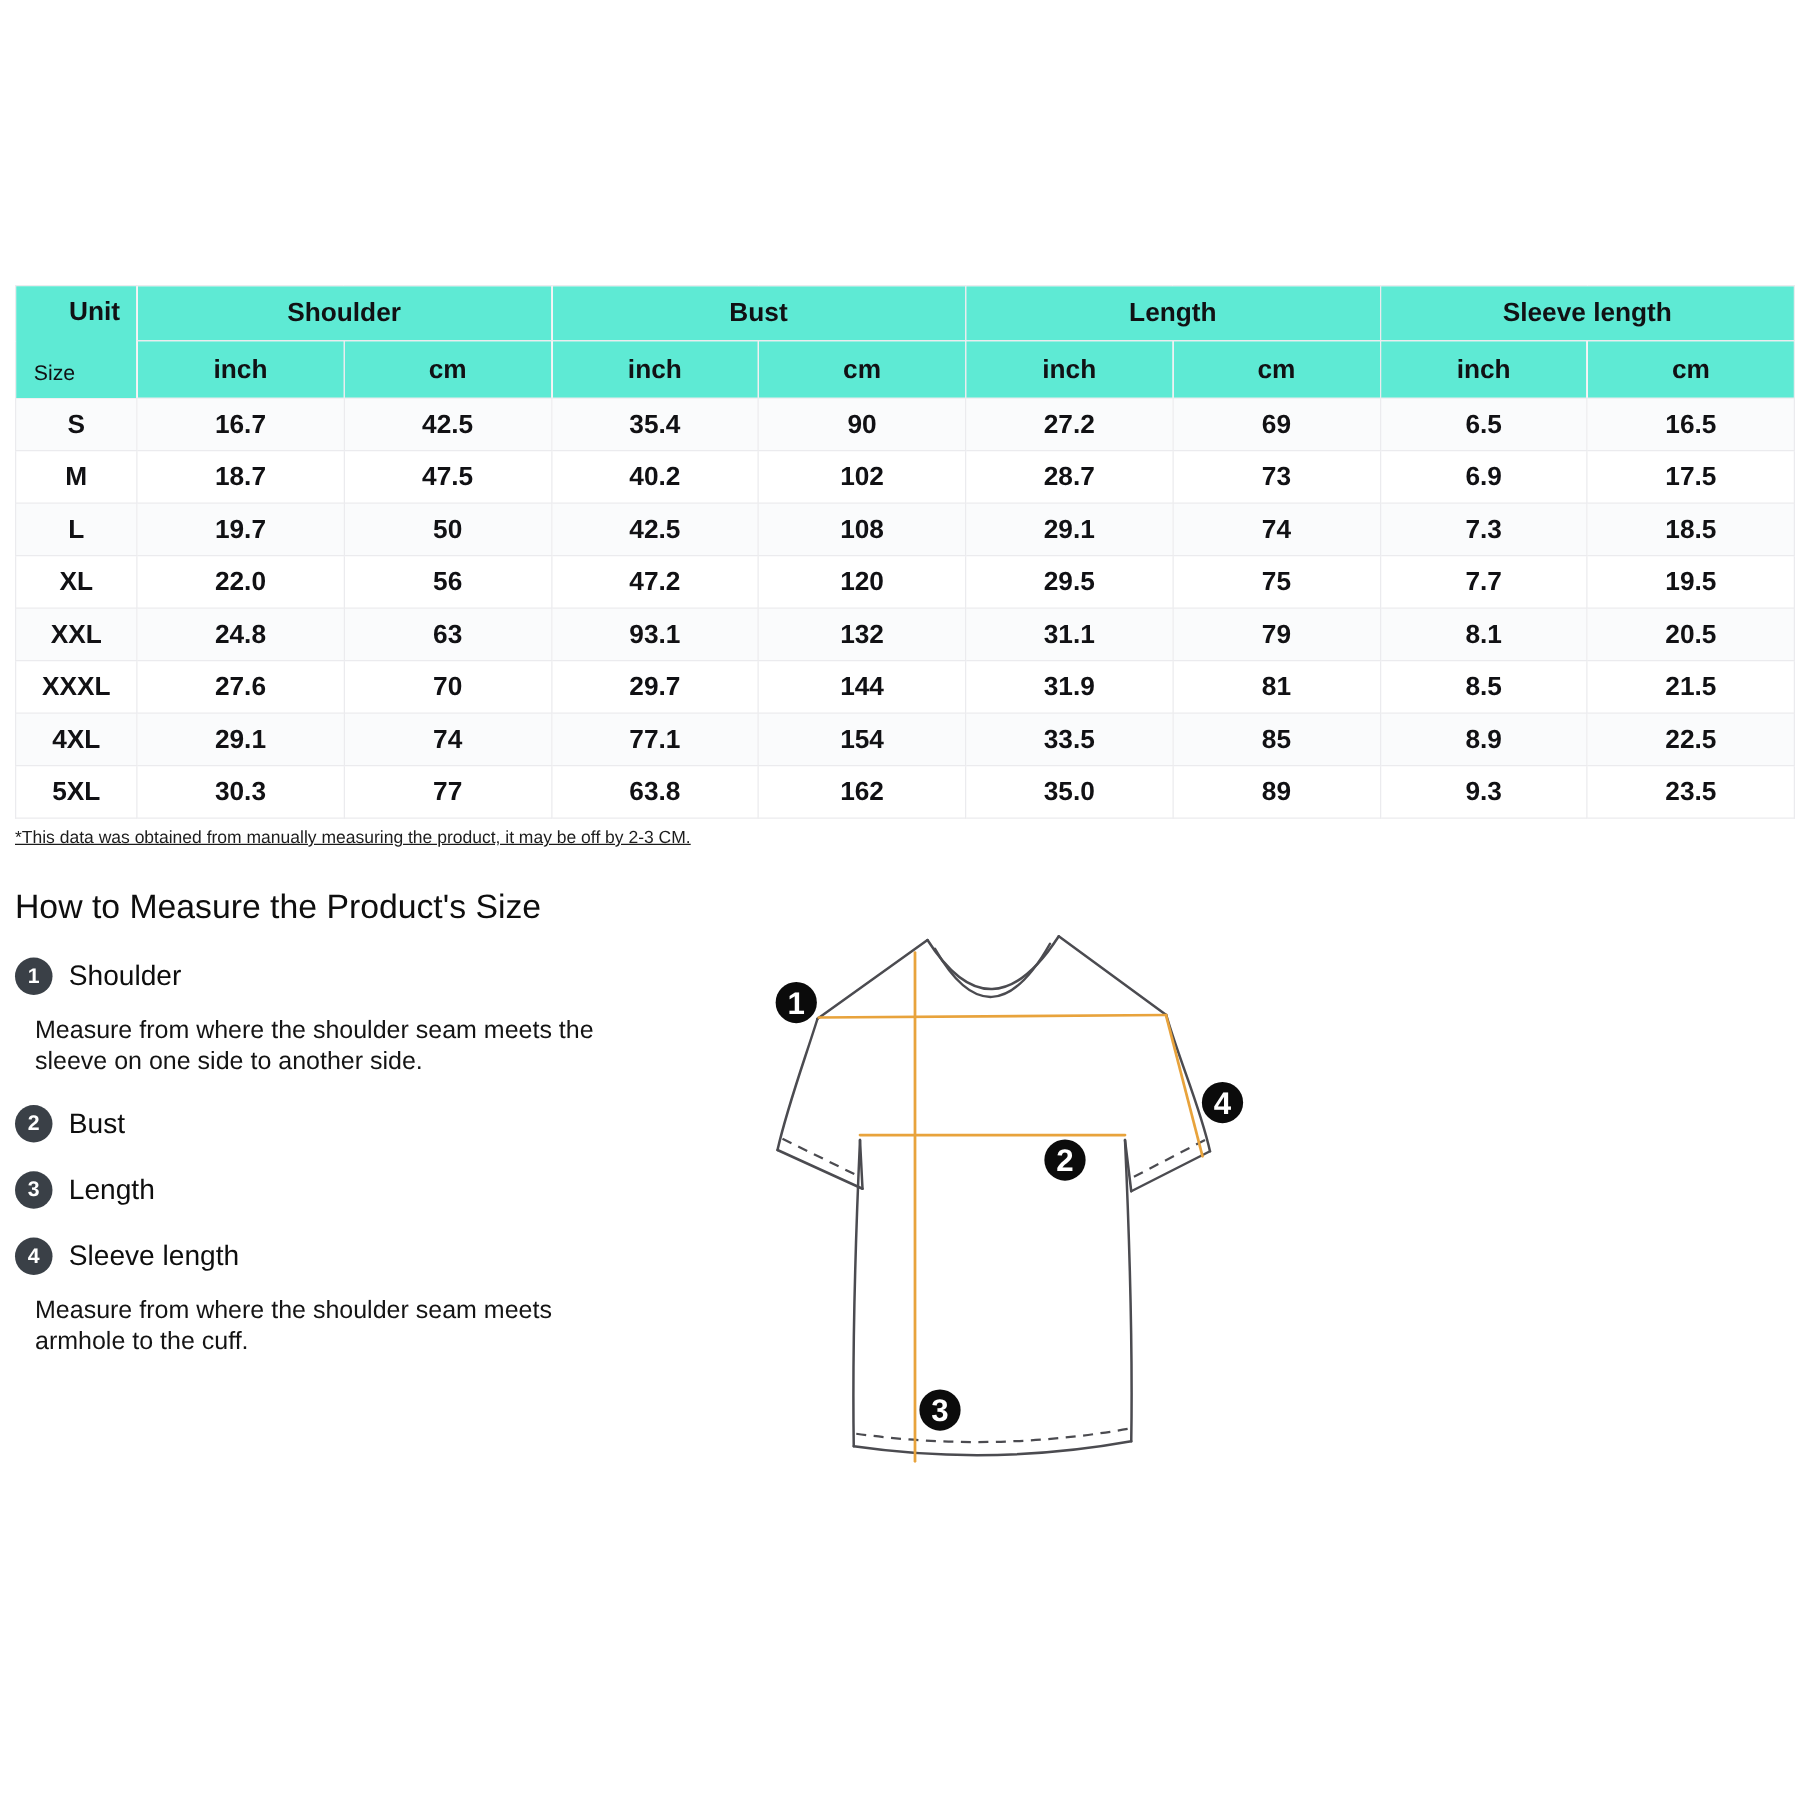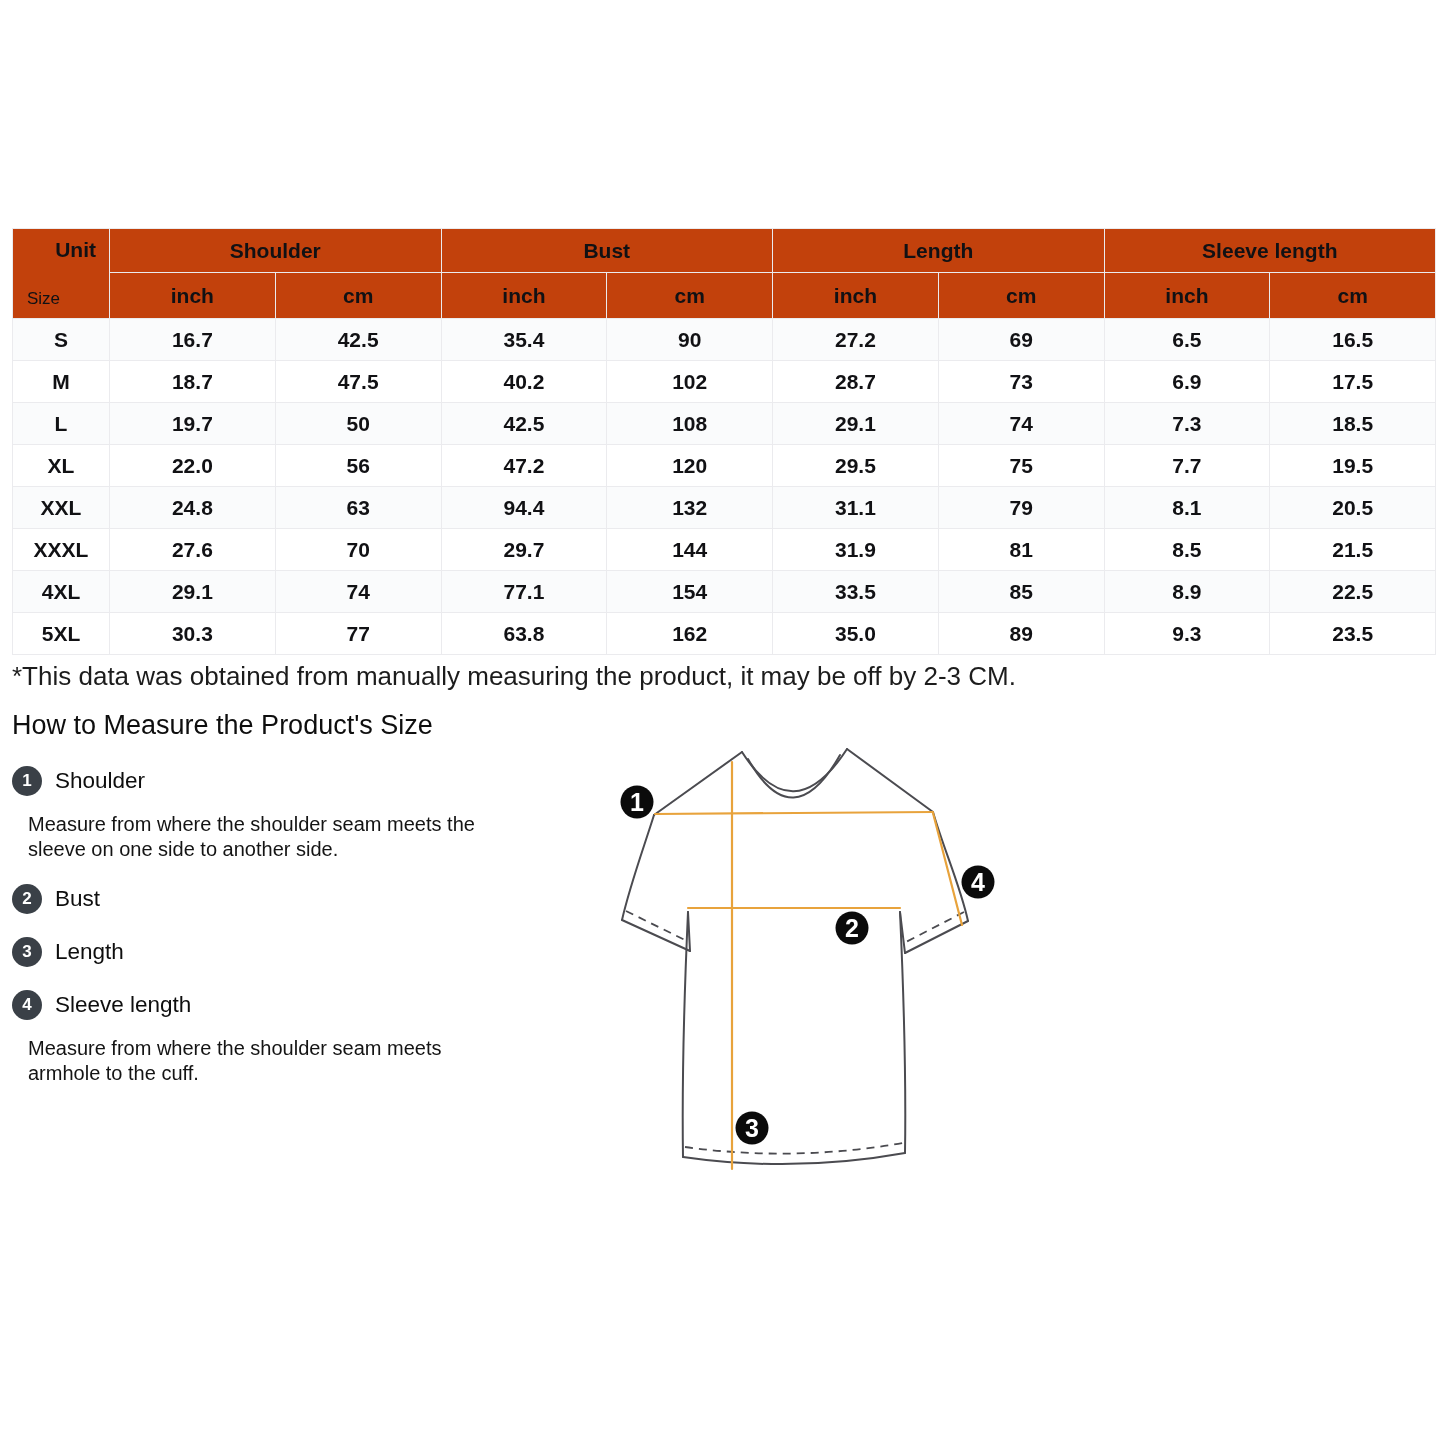--- a/index.html
+++ b/index.html
@@ -22,21 +22,21 @@
   .size-table td {
     border: 1px solid #ebebee;
     text-align: center;
     vertical-align: middle;
     font-size: 21px;
     font-weight: 700;
     color: #111114;
     padding: 0;
     overflow: hidden;
   }
-  .size-table thead td { background: #c2410c; }
+  .size-table thead td { background: #5eead4; }
   .row-groups { height: 44px; }
   .row-units  { height: 46px; }
   .size-table tbody tr { height: 42px; }
   .size-table tbody tr:nth-child(odd) { background: #fafbfc; }
   .size-table tbody tr:nth-child(even) { background: #ffffff; }
 
   td.corner {
     position: relative;
     background:
       linear-gradient(to top right,
@@ -44,21 +44,21 @@
         #d9d9de calc(50% - 0.8px),
         #d9d9de calc(50% + 0.8px),
         transparent calc(50% + 0.8px)) #ffffff;
   }
   .corner-unit { position: absolute; top: 9px;  right: 13px; font-size: 21px; font-weight: 700; }
   .corner-size { position: absolute; bottom: 9px; left: 14px; font-size: 17px; font-weight: 400; }
 
   
   .footnote {
     position: absolute; left: 12px; top: 661px;
-    font-size: 26px; font-weight: 400; color: #1c1c1c;
+    font-size: 14px; font-weight: 400; color: #1c1c1c; text-decoration: underline;
   }
 
   
   .howto-title {
     position: absolute; left: 12px; top: 710px;
     font-size: 27px; font-weight: 400; color: #0e0e0e;
   }
   .steps {
     position: absolute; left: 12px; top: 766px;
     width: 505px;
@@ -171,21 +171,21 @@
         <td>120</td>
         <td>29.5</td>
         <td>75</td>
         <td>7.7</td>
         <td>19.5</td>
       </tr>
       <tr>
         <td>XXL</td>
         <td>24.8</td>
         <td>63</td>
-        <td>94.4</td>
+        <td>93.1</td>
         <td>132</td>
         <td>31.1</td>
         <td>79</td>
         <td>8.1</td>
         <td>20.5</td>
       </tr>
       <tr>
         <td>XXXL</td>
         <td>27.6</td>
         <td>70</td>

